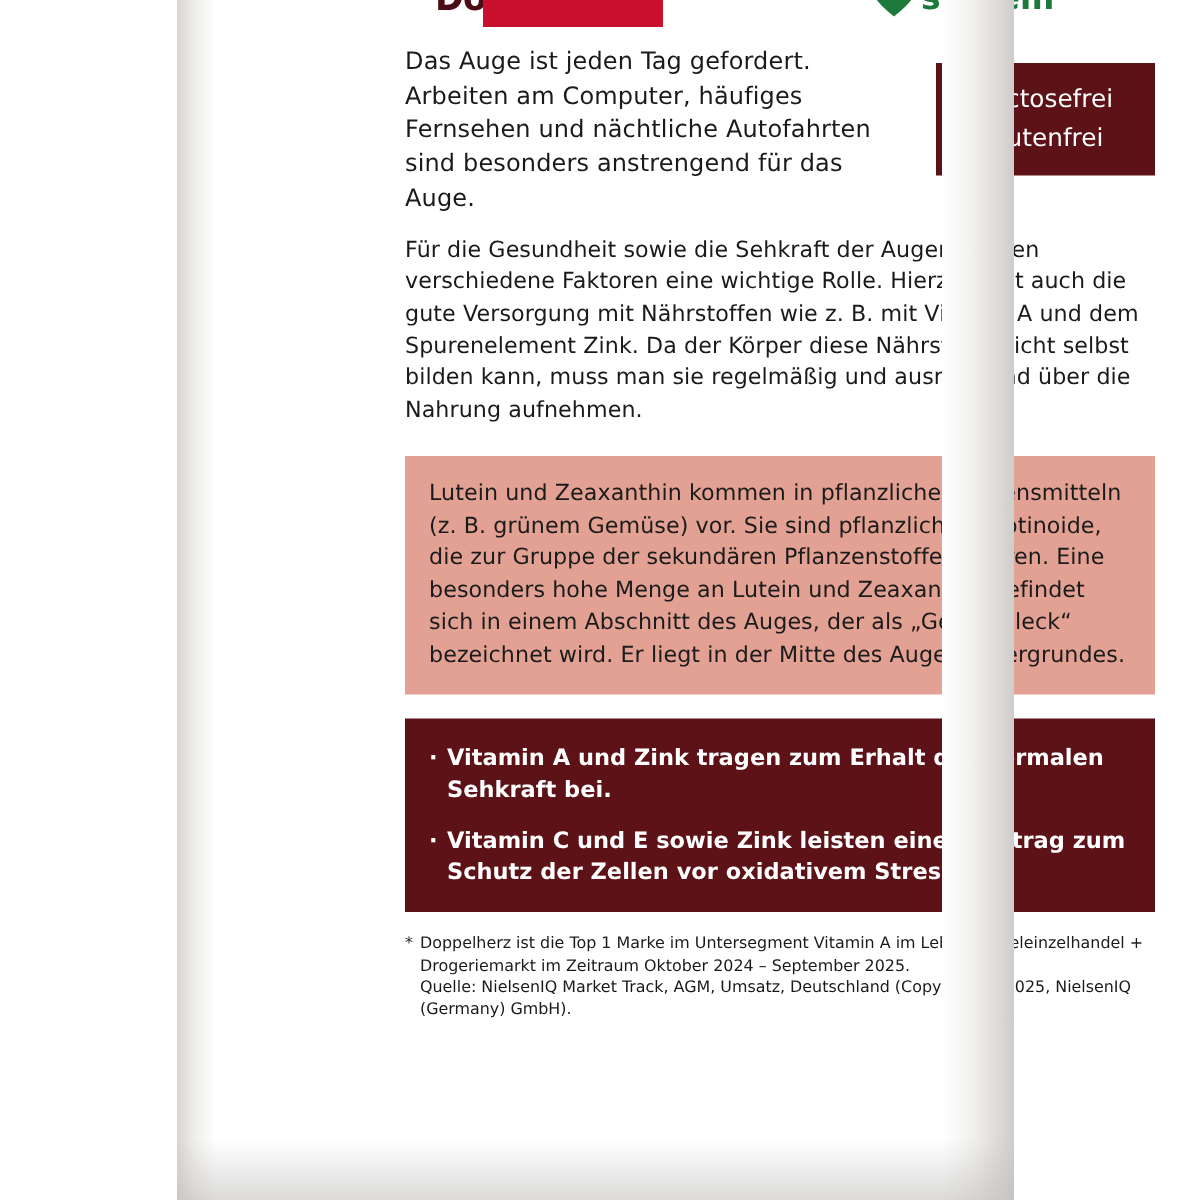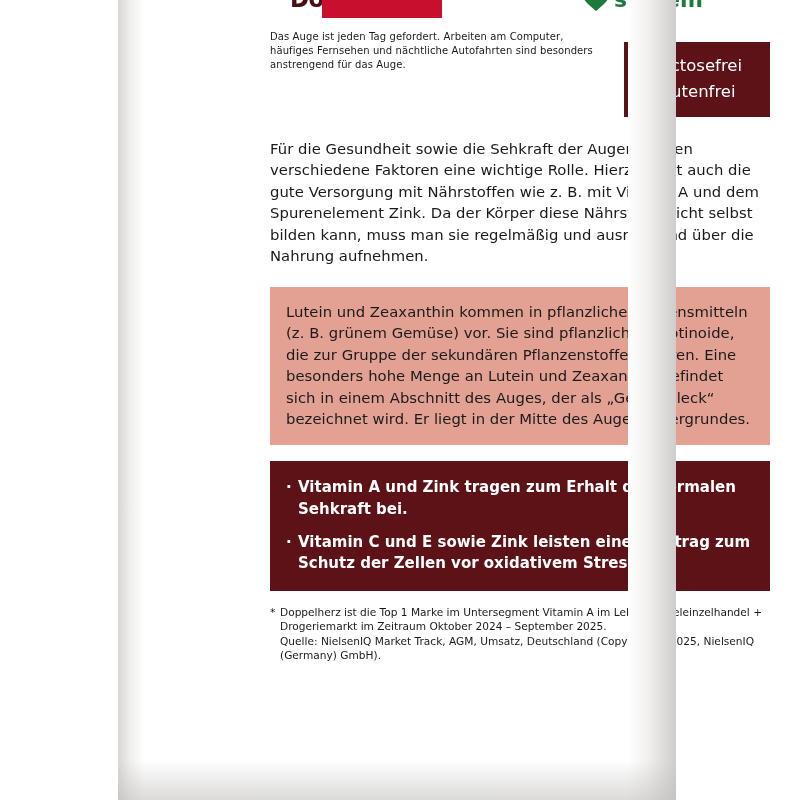--- a/index.html
+++ b/index.html
@@ -134,21 +134,21 @@
     width: 500px;
   }
 
   
   .intro-row {
     position: relative;
     min-height: 96px;
   }
   .intro-text {
     width: 330px;
-    font-size: 10px;
+    font-size: 16px;
     line-height: 1.42;
     color: #1a1a1a;
     letter-spacing: 0.1px;
   }
   .claims-badge {
     position: absolute;
     right: 0;
     top: 12px;
     width: 146px;
     background: #5c1216;

